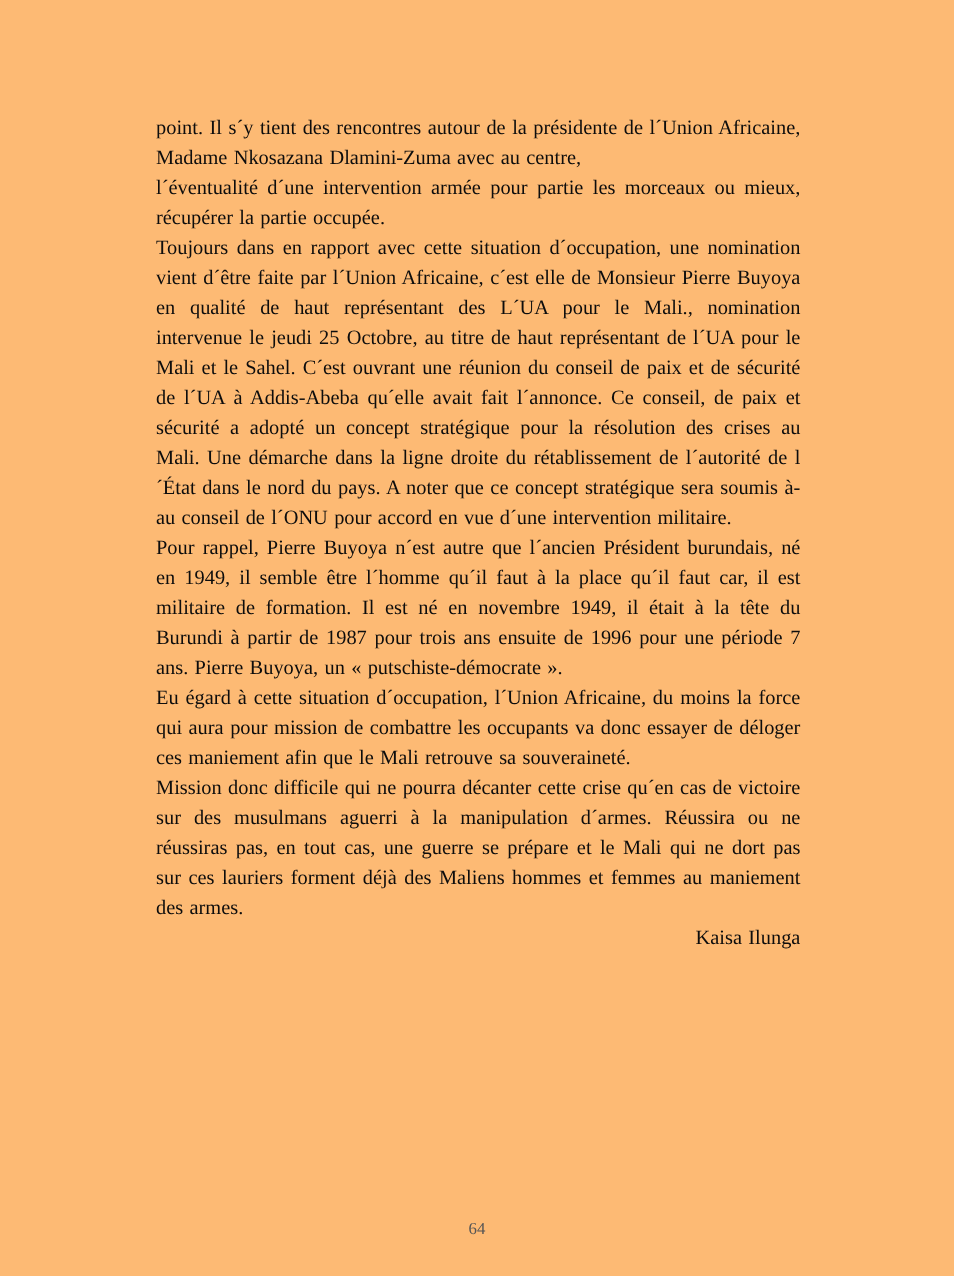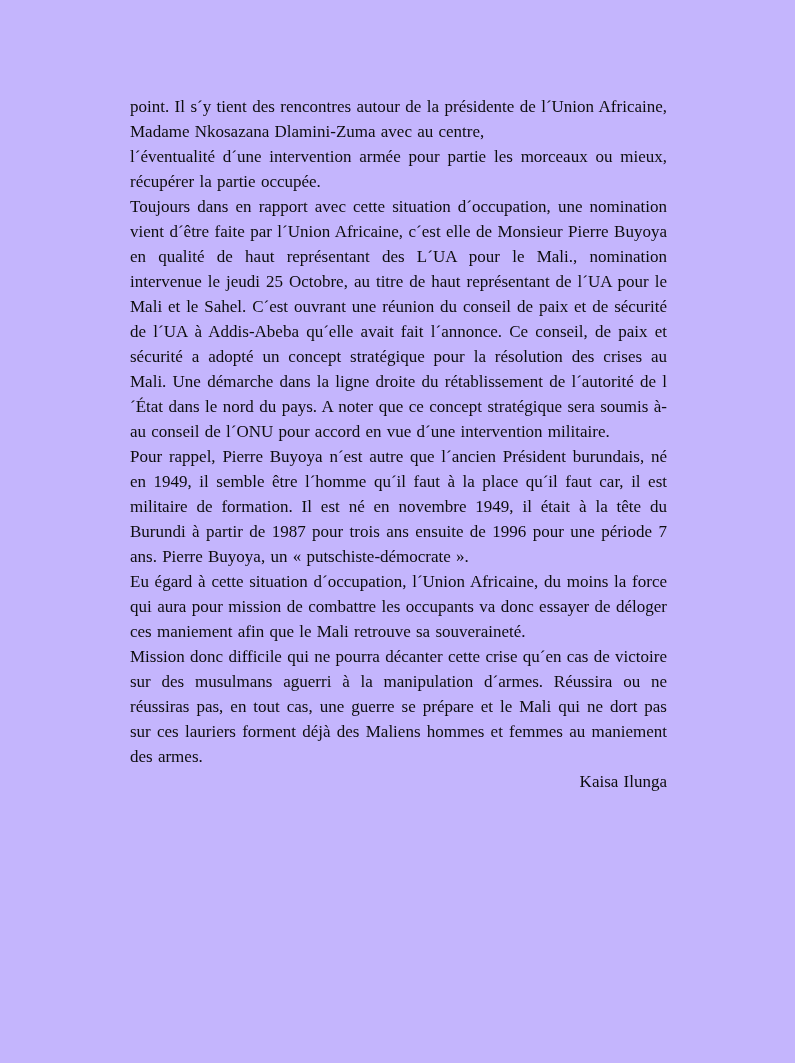--- a/index.html
+++ b/index.html
@@ -4,21 +4,21 @@
 <style>
   html, body {
     margin: 0;
     padding: 0;
     background: #ffffff;
   }
   .page {
     position: relative;
     width: 795px;
     height: 1063px;
-    background: #c4b5fd;
+    background: #fdba74;
     margin: 0 auto;
     overflow: hidden;
     font-family: "Liberation Serif", "DejaVu Serif", serif;
     color: #0d0d0d;
     box-sizing: border-box;
   }
   .content {
     position: absolute;
     top: 94px;
     left: 130px;
@@ -57,13 +57,14 @@
 <div class="page">
   <div class="content">
     <p class="para">point. Il s´y tient des rencontres autour de la présidente de l´Union Africaine, Madame Nkosazana Dlamini-Zuma avec au centre,</p>
     <p class="para">l´éventualité d´une intervention armée pour partie les morceaux ou mieux, récupérer la partie occupée.</p>
     <p class="para">Toujours dans en rapport avec cette situation d´occupation, une nomination vient d´être faite par l´Union Africaine, c´est elle de Monsieur Pierre Buyoya en qualité de haut représentant des L´UA pour le Mali., nomination intervenue le jeudi 25 Octobre, au titre de haut représentant de l´UA pour le Mali et le Sahel. C´est ouvrant une réunion du conseil de paix et de sécurité de l´UA à Addis-Abeba qu´elle avait fait l´annonce. Ce conseil, de paix et sécurité a adopté un concept stratégique pour la résolution des crises au Mali. Une démarche dans la ligne droite du rétablissement de l´autorité de l´État dans le nord du pays. A noter que ce concept stratégique sera soumis à-au conseil de l´ONU pour accord en vue d´une intervention militaire.</p>
     <p class="para">Pour rappel, Pierre Buyoya n´est autre que l´ancien Président burundais, né en 1949, il semble être l´homme qu´il faut à la place qu´il faut car, il est militaire de formation. Il est né en novembre 1949, il était à la tête du Burundi à partir de 1987 pour trois ans ensuite de 1996 pour une période 7 ans. Pierre Buyoya, un « putschiste-démocrate ».</p>
     <p class="para">Eu égard à cette situation d´occupation, l´Union Africaine, du moins la force qui aura pour mission de combattre les occupants va donc essayer de déloger ces maniement afin que le Mali retrouve sa souveraineté.</p>
     <p class="para">Mission donc difficile qui ne pourra décanter cette crise qu´en cas de victoire sur des musulmans aguerri à la manipulation d´armes. Réussira ou ne réussiras pas, en tout cas, une guerre se prépare et le Mali qui ne dort pas sur ces lauriers forment déjà des Maliens hommes et femmes au maniement des armes.</p>
     <p class="para signature">Kaisa Ilunga</p>
   </div>
+  <div class="page-number">64</div>
 </div>
 
 </body></html>

